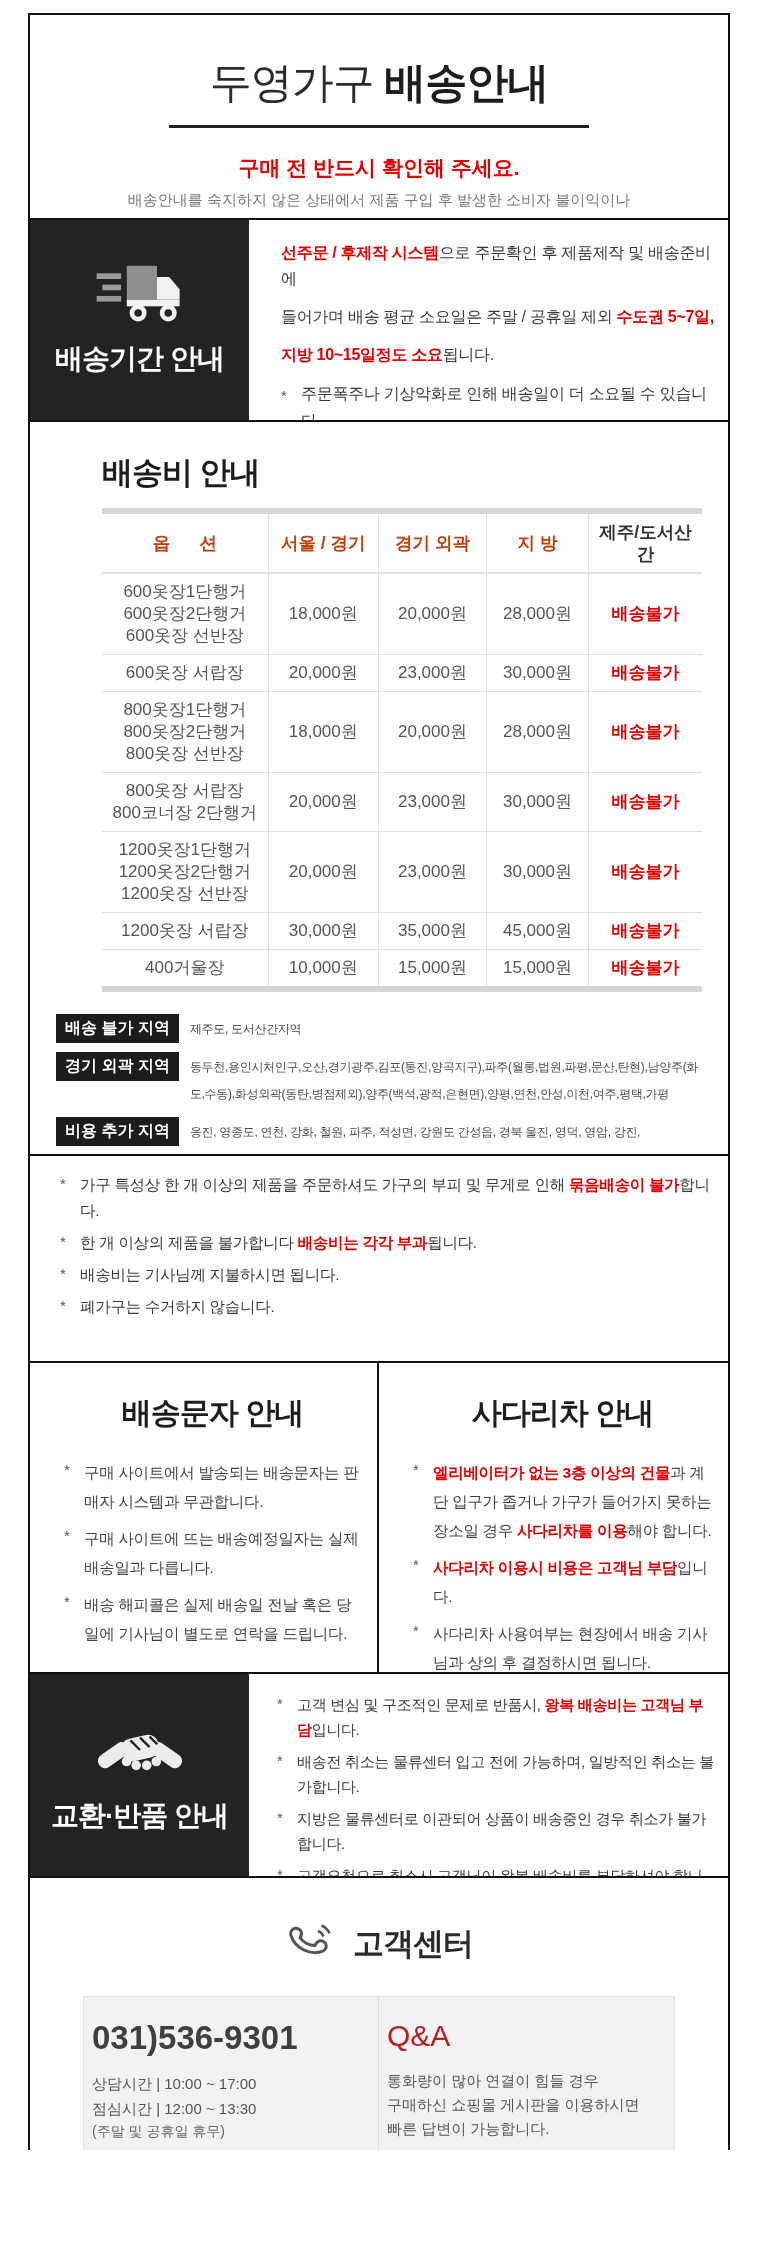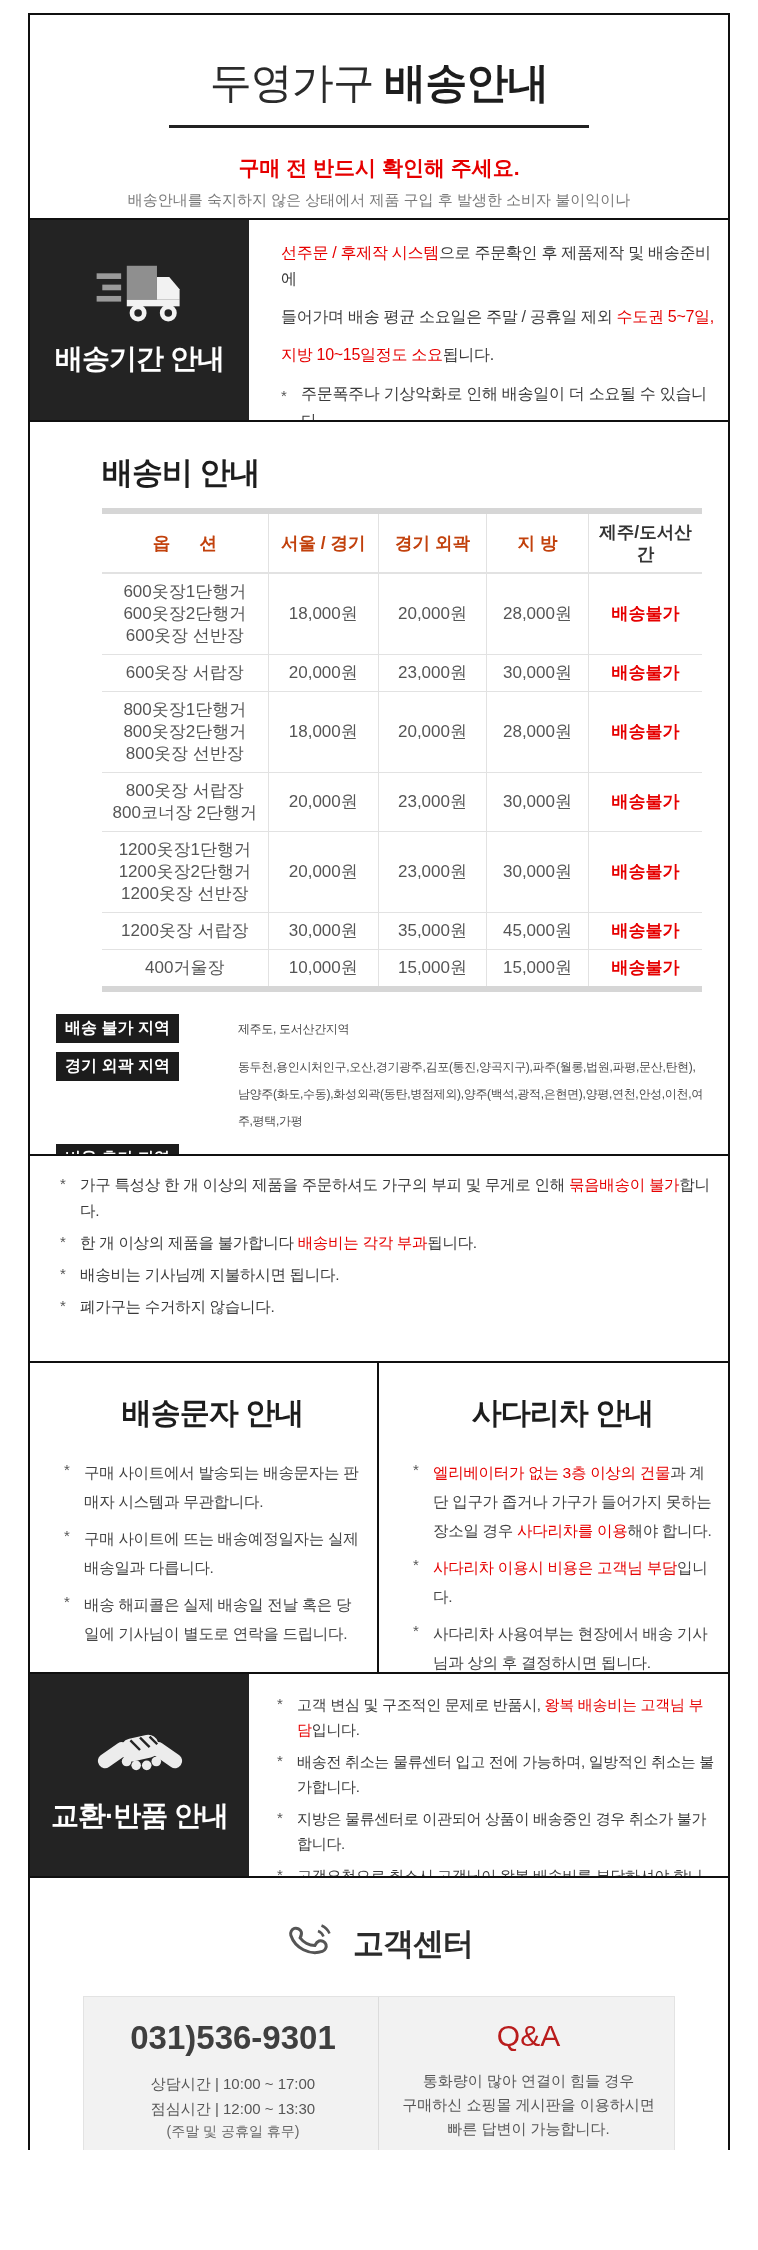--- a/index.html
+++ b/index.html
@@ -22,21 +22,21 @@
   .brand-title .bold{font-weight:700;color:#1d1d1d;}
   .title-underline{width:420px;height:0;border-bottom:3px solid #222;margin:14px auto 0 auto;}
   .notice-title{margin-top:26px;font-size:21px;font-weight:700;color:#e60000;}
   .notice-line{margin-top:7px;font-size:15px;color:#7a7a7a;line-height:1.45;}
 
   
   .darkbox{width:219px;min-width:219px;background:#232323;color:#fff;
            display:flex;flex-direction:column;align-items:center;justify-content:center;gap:12px;}
   .darkbox .dlabel{font-size:28px;font-weight:700;letter-spacing:-1px;white-space:nowrap;}
 
-  .red{color:#e60000;font-weight:400;}
+  .red{color:#e60000;font-weight:700;}
   .bullet{display:flex;align-items:flex-start;}
   .bullet .star{width:20px;min-width:20px;color:#555;font-size:15px;padding-top:3px;}
   .btext{line-height:27px;}
 
   
   .period-body{flex:1;padding:20px 10px 0 32px;font-size:16px;color:#3a3a3a;letter-spacing:-0.3px;}
   .period-line{margin-bottom:12px;line-height:26px;}
 
   
   .fee-inner{padding-top:30px;}
@@ -48,21 +48,21 @@
   .cell{text-align:center;padding:7px 2px;box-sizing:border-box;line-height:22px;color:#555;}
   .cell + .cell{border-left:1px solid #e2e2e2;align-self:stretch;display:flex;align-items:center;justify-content:center;}
   .c-opt{width:27.6%;}
   .c1{width:18.4%;}.c2{width:18%;}.c3{width:17%;}
   .c4{width:19%;color:#e60000;font-weight:700;}
   .thead .cell{color:#c2410c;font-size:17.5px;}
   .opt-pre{white-space:pre;}
 
   
   .notes{margin:22px 22px 0 26px;}
-  .note-row{display:flex;align-items:flex-start;margin-bottom:9px;gap:48px;}
+  .note-row{display:flex;align-items:flex-start;margin-bottom:9px;}
   .badge{background:#1c1c1c;color:#fff;font-weight:700;font-size:16px;
          padding:4px 9px;white-space:nowrap;margin-right:11px;}
   .ntext{font-size:12px;color:#4a4a4a;line-height:27px;padding-top:2px;letter-spacing:-0.3px;}
 
   
   .bundle-body{flex:1;padding:16px 16px 0 30px;font-size:15.5px;color:#3a3a3a;letter-spacing:-0.3px;}
   .bundle-body .bullet{margin-bottom:6px;}
   .bundle-body .btext{line-height:26px;}
 
   
@@ -75,21 +75,21 @@
   
   .exchange-body{flex:1;padding:18px 12px 0 28px;font-size:15px;color:#3a3a3a;letter-spacing:-0.3px;}
   .exchange-body .bullet{margin-bottom:7px;}
   .exchange-body .btext{line-height:25px;}
 
   
   .cs-heading{display:flex;align-items:center;justify-content:center;gap:16px;margin-top:40px;}
   .cs-title{font-size:31px;font-weight:700;color:#2b2b2b;letter-spacing:-1px;}
   .cs-box{width:592px;margin:26px auto 0 auto;background:#f2f2f2;border:1px solid #e3e3e3;
           display:flex;box-sizing:border-box;}
-  .cs-cell{width:50%;box-sizing:border-box;text-align:center;padding:22px 4px 20px 8px;}
+  .cs-cell{width:50%;box-sizing:border-box;padding:22px 4px 20px 8px;}
   .cs-cell-left{border-right:1px solid #dcdcdc;}
   .cs-phone{font-size:33px;font-weight:700;color:#3f3f3f;letter-spacing:0;}
   .cs-hours{margin-top:14px;font-size:15px;color:#555;line-height:25px;}
   .cs-closed{font-size:14px;color:#666;margin-top:2px;}
   .qa-title{font-size:30px;font-weight:400;color:#b91c1c;}
   .qa-line{font-size:15px;color:#555;line-height:24px;}
   .qa-lines{margin-top:16px;}
   .icon-wrap{line-height:0;}
 </style>
 </head>

